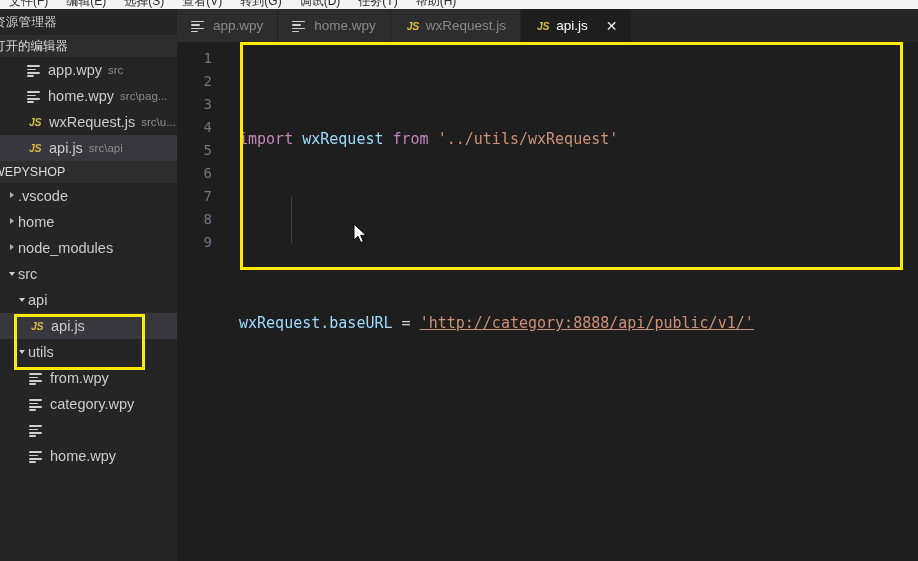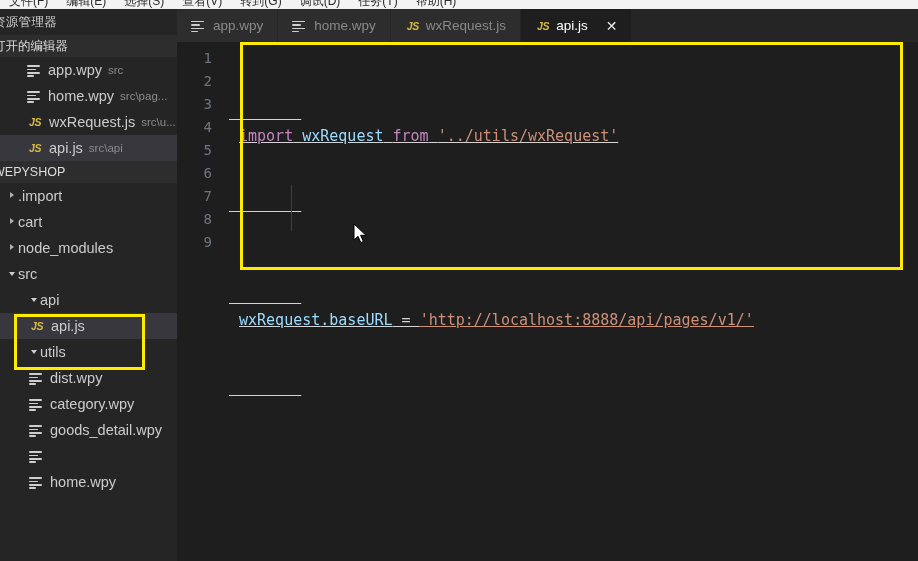--- a/index.html
+++ b/index.html
@@ -71,21 +71,21 @@
     flex:0 0 18px; width:18px; margin-right:5px;
     font-size:10.5px; font-weight:bold; color:#d7ba45;
     font-family:"Liberation Sans", sans-serif; text-align:center;
     letter-spacing:-.3px;
     font-style:italic;
   }
   .folder-row { font-size:14.5px; }
 
   
   .ind0 { padding-left:6px; }
-  .ind1 { padding-left:28px; }
+  .ind1 { padding-left:16px; }
   .ind2 { padding-left:28px; }
   .ind-oe { padding-left:26px; }
 
   .tri-r, .tri-d { display:inline-block; width:0; height:0; }
   .tri-r { border-left:4.5px solid #b0b0b0; border-top:3.5px solid transparent; border-bottom:3.5px solid transparent; }
   .tri-d { border-top:4.5px solid #d0d0d0; border-left:3.5px solid transparent; border-right:3.5px solid transparent; }
 
   
   .editor-area {
     position:absolute; left:177px; top:9px; right:0; bottom:0;
@@ -111,26 +111,25 @@
     position:absolute; left:0; top:33px; right:0; bottom:0;
     background:#1e1e1e; overflow:hidden;
   }
   .gutter {
     position:absolute; left:0; top:0; width:52px; height:100%;
     text-align:right; padding-right:17px;
     font-family:"DejaVu Sans Mono","Liberation Mono",monospace;
     font-size:14px; color:#6e7681; line-height:23px; padding-top:5px;
   }
   .code {
-    position:absolute; left:52px; top:0; right:0; height:100%;
-    padding-top:14px;
+    position:absolute; left:52px; top:12px; right:0; height:100%;
+    padding-top:5px;
     font-family:"DejaVu Sans Mono","Liberation Mono",monospace;
     font-size:15px; line-height:23px; color:#d4d4d4;
     white-space:pre;
-    text-decoration:underline;
   }
   .code .ln { height:23px; padding-left:10px; position:relative; }
   .kw   { color:#c586c0; }
   .var  { color:#9cdcfe; }
   .str  { color:#ce9178; }
   .strU { color:#ce9178; text-decoration:underline; }
   .cmt  { color:#7dd3fc; }
   .pun  { color:#d4d4d4; }
 
   
@@ -209,26 +208,26 @@
         <span class="sub">src\api</span>
       </div>
     </div>
 
     <div class="section-header">WEPYSHOP</div>
 
     <div>
 
       <div class="row folder-row ind0">
         <span class="twisty"><i class="tri-r"></i></span>
-        <span class="fname">.import</span>
+        <span class="fname">.vscode</span>
       </div>
 
       <div class="row folder-row ind0">
         <span class="twisty"><i class="tri-r"></i></span>
-        <span class="fname">cart</span>
+        <span class="fname">home</span>
       </div>
 
       <div class="row folder-row ind0">
         <span class="twisty"><i class="tri-r"></i></span>
         <span class="fname">node_modules</span>
       </div>
 
       <div class="row folder-row ind0">
         <span class="twisty"><i class="tri-d"></i></span>
         <span class="fname">src</span>
@@ -250,42 +249,33 @@
         <span class="fname">utils</span>
       </div>
 
       <div class="row ind2">
         <span class="icon-wpy">
             <i></i>
             <i></i>
             <i></i>
             <i></i>
           </span>
-        <span class="fname">dist.wpy</span>
+        <span class="fname">from.wpy</span>
       </div>
 
       <div class="row ind2">
         <span class="icon-wpy">
             <i></i>
             <i></i>
             <i></i>
             <i></i>
           </span>
         <span class="fname">category.wpy</span>
       </div>
 
-      <div class="row ind2">
-        <span class="icon-wpy">
-            <i></i>
-            <i></i>
-            <i></i>
-            <i></i>
-          </span>
-        <span class="fname">goods_detail.wpy</span>
-      </div>
 
       <div class="row ind2">
         <span class="icon-wpy">
             <i></i>
             <i></i>
             <i></i>
             <i></i>
           </span>
       </div>
 
@@ -351,21 +341,21 @@
         <div>8</div>
         <div>9</div>
       </div>
 
       <div class="code">
 
         <div class="ln"><span class="kw">import</span><span class="pun"> </span><span class="var">wxRequest</span><span class="pun"> </span><span class="kw">from</span><span class="pun"> </span><span class="str">'../utils/wxRequest'</span></div>
 
         <div class="ln"></div>
 
-        <div class="ln"><span class="var">wxRequest</span><span class="var">.baseURL</span><span class="pun"> = </span><span class="strU">'http://localhost:8888/api/pages/v1/'</span></div>
+        <div class="ln"><span class="var">wxRequest</span><span class="var">.baseURL</span><span class="pun"> = </span><span class="strU">'http://category:8888/api/public/v1/'</span></div>
 
         <div class="ln"></div>
 
         <div class="ln"><span class="cmt">// 获取首页轮播图数据</span></div>
 
         
 
         
 
         

